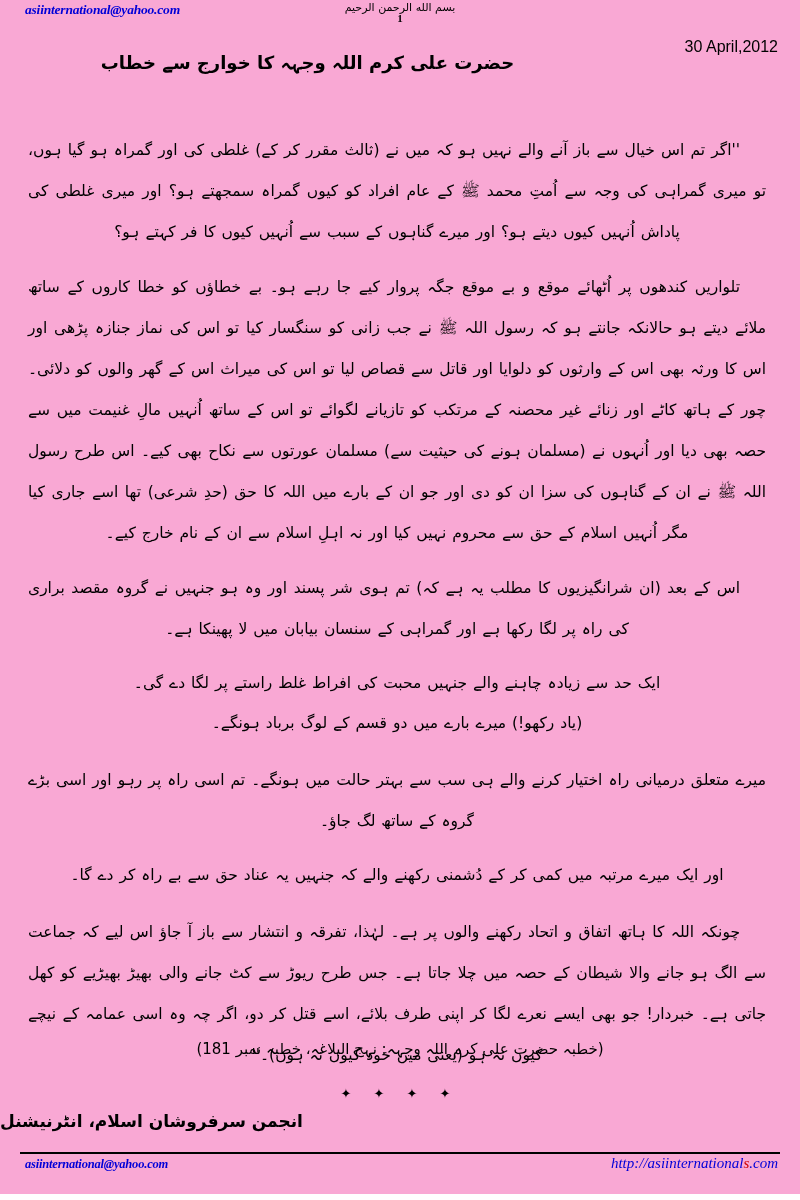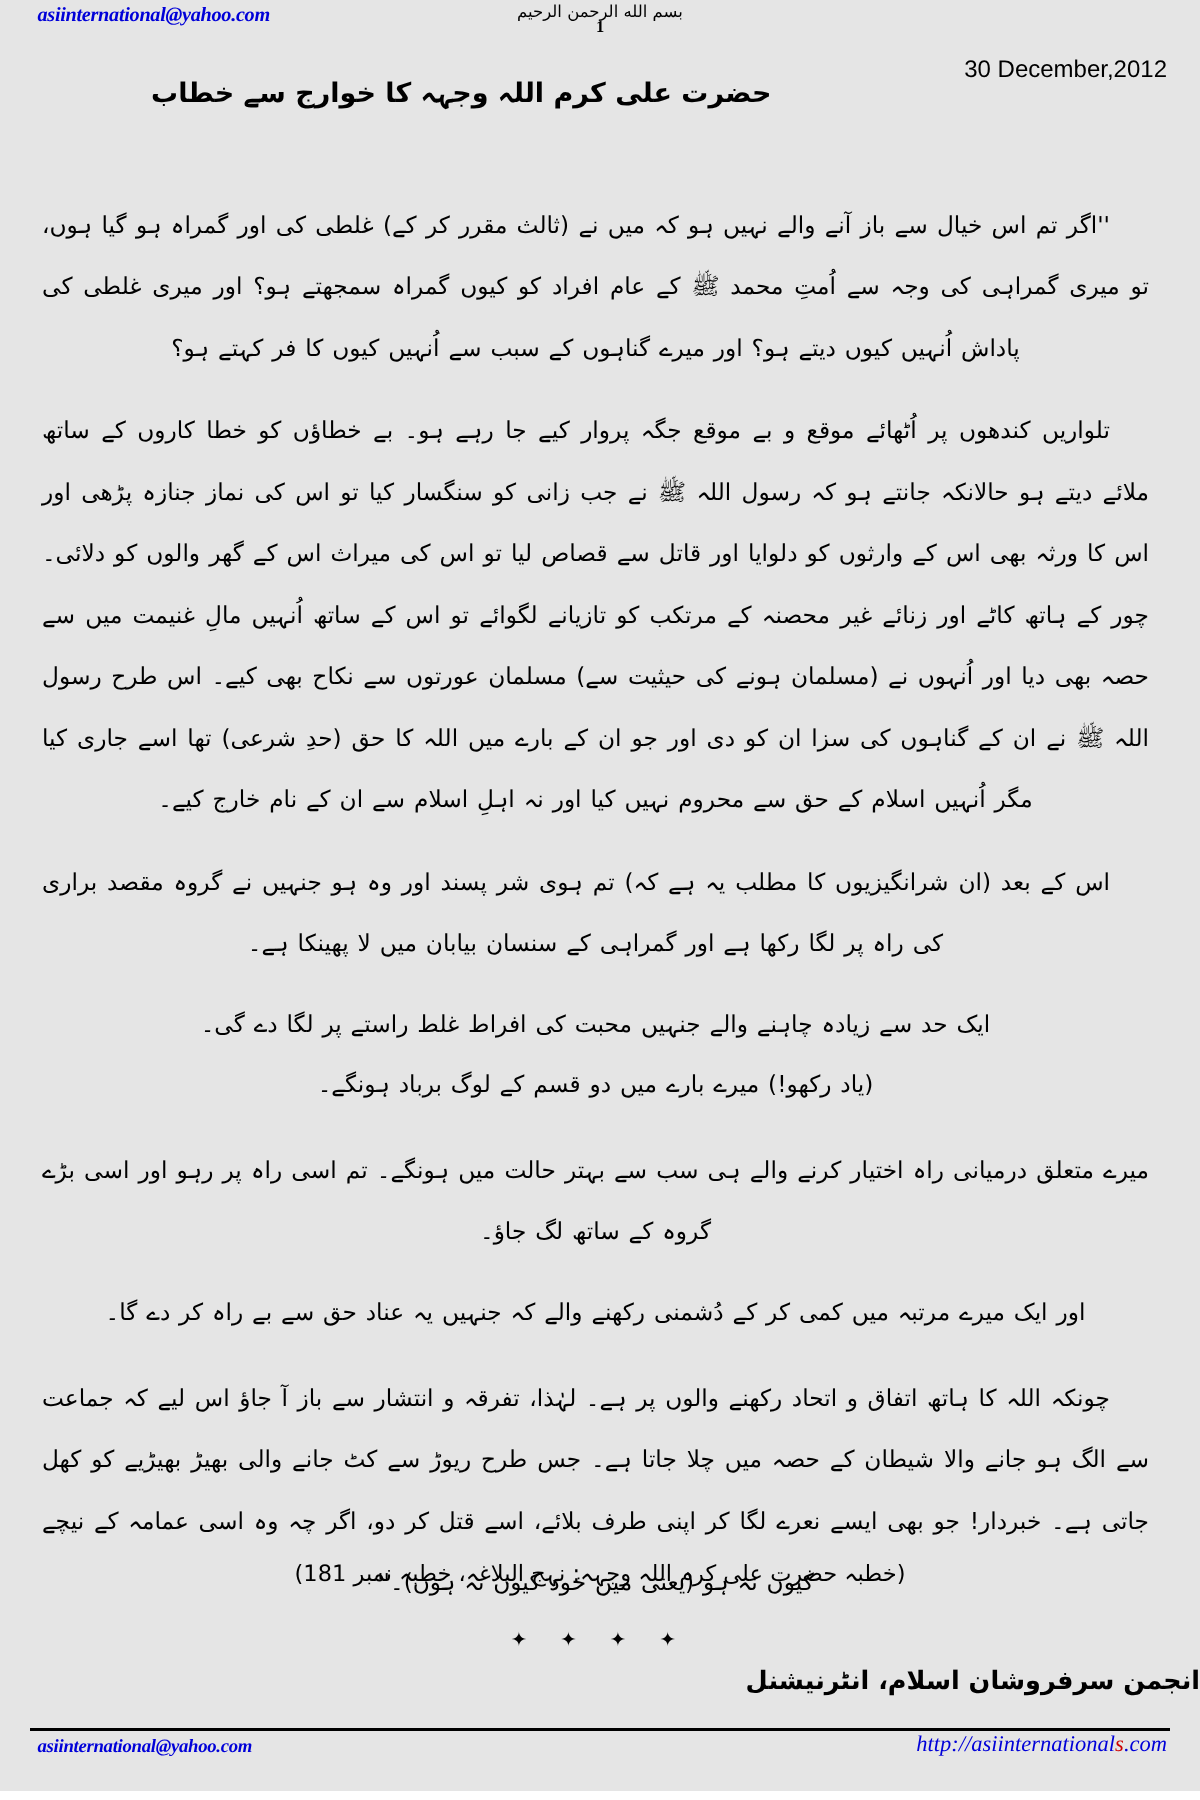--- a/index.html
+++ b/index.html
@@ -5,21 +5,21 @@
 <style>
   html, body {
     margin: 0;
     padding: 0;
     background: #ffffff;
   }
   .page {
     position: relative;
     width: 800px;
     height: 1194px;
-    background: #e5e5e5;
+    background: #f9a8d4;
     overflow: hidden;
     font-family: "DejaVu Sans", sans-serif;
   }
 
   
   .header-band {
     position: absolute;
     top: 0; left: 0;
     width: 800px;
     height: 34px;
@@ -147,21 +147,21 @@
     font-size: 13px;
     letter-spacing: 9px;
     color: #000000;
     line-height: 16px;
   }
   .org-name {
     position: absolute;
     top: 1108px;
     left: 0;
     width: 800px;
-    text-align: right;
+    text-align: left;
     direction: rtl;
     font-family: "DejaVu Sans", sans-serif;
     font-weight: 700;
     font-size: 17px;
     line-height: 26px;
     color: #000000;
     white-space: nowrap;
   }
 
   
@@ -204,21 +204,21 @@
 <body>
 
 <div class="page">
 
   <div class="header-band">
     <div class="email-top">asiinternational@yahoo.com</div>
     <div class="bismillah">بسم الله الرحمن الرحيم</div>
     <div class="page-number">1</div>
   </div>
 
-  <div class="doc-date">30 December,2012</div>
+  <div class="doc-date">30 April,2012</div>
 
   <div class="doc-title">حضرت علی کرم اللہ وجہہ کا خوارج سے خطاب</div>
 
   <div class="body-area">
 
     <p class="para">''اگر تم اس خیال سے باز آنے والے نہیں ہو کہ میں نے (ثالث مقرر کر کے) غلطی کی اور گمراہ ہو گیا ہوں، تو میری گمراہی کی وجہ سے اُمتِ محمد ﷺ کے عام افراد کو کیوں گمراہ سمجھتے ہو؟ اور میری غلطی کی پاداش اُنہیں کیوں دیتے ہو؟ اور میرے گناہوں کے سبب سے اُنہیں کیوں کا فر کہتے ہو؟</p>
 
     <p class="para">تلواریں کندھوں پر اُٹھائے موقع و بے موقع جگہ پروار کیے جا رہے ہو۔ بے خطاؤں کو خطا کاروں کے ساتھ ملائے دیتے ہو حالانکہ جانتے ہو کہ رسول اللہ ﷺ نے جب زانی کو سنگسار کیا تو اس کی نماز جنازہ پڑھی اور اس کا ورثہ بھی اس کے وارثوں کو دلوایا اور قاتل سے قصاص لیا تو اس کی میراث اس کے گھر والوں کو دلائی۔ چور کے ہاتھ کاٹے اور زنائے غیر محصنہ کے مرتکب کو تازیانے لگوائے تو اس کے ساتھ اُنہیں مالِ غنیمت میں سے حصہ بھی دیا اور اُنہوں نے (مسلمان ہونے کی حیثیت سے) مسلمان عورتوں سے نکاح بھی کیے۔ اس طرح رسول اللہ ﷺ نے ان کے گناہوں کی سزا ان کو دی اور جو ان کے بارے میں اللہ کا حق (حدِ شرعی) تھا اسے جاری کیا مگر اُنہیں اسلام کے حق سے محروم نہیں کیا اور نہ اہلِ اسلام سے ان کے نام خارج کیے۔</p>
 
     <p class="para">اس کے بعد (ان شرانگیزیوں کا مطلب یہ ہے کہ) تم ہوی شر پسند اور وہ ہو جنہیں نے گروہ مقصد براری کی راہ پر لگا رکھا ہے اور گمراہی کے سنسان بیابان میں لا پھینکا ہے۔</p>

